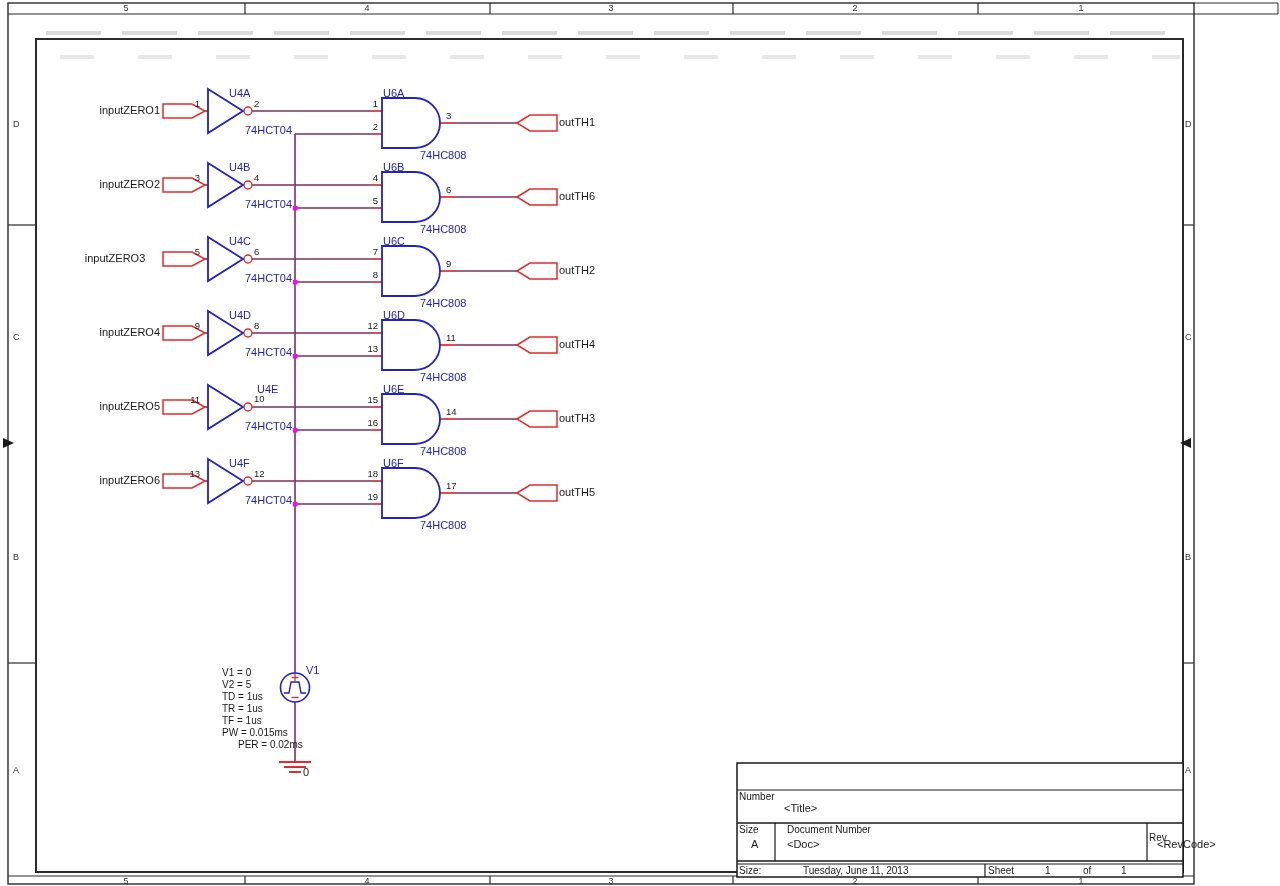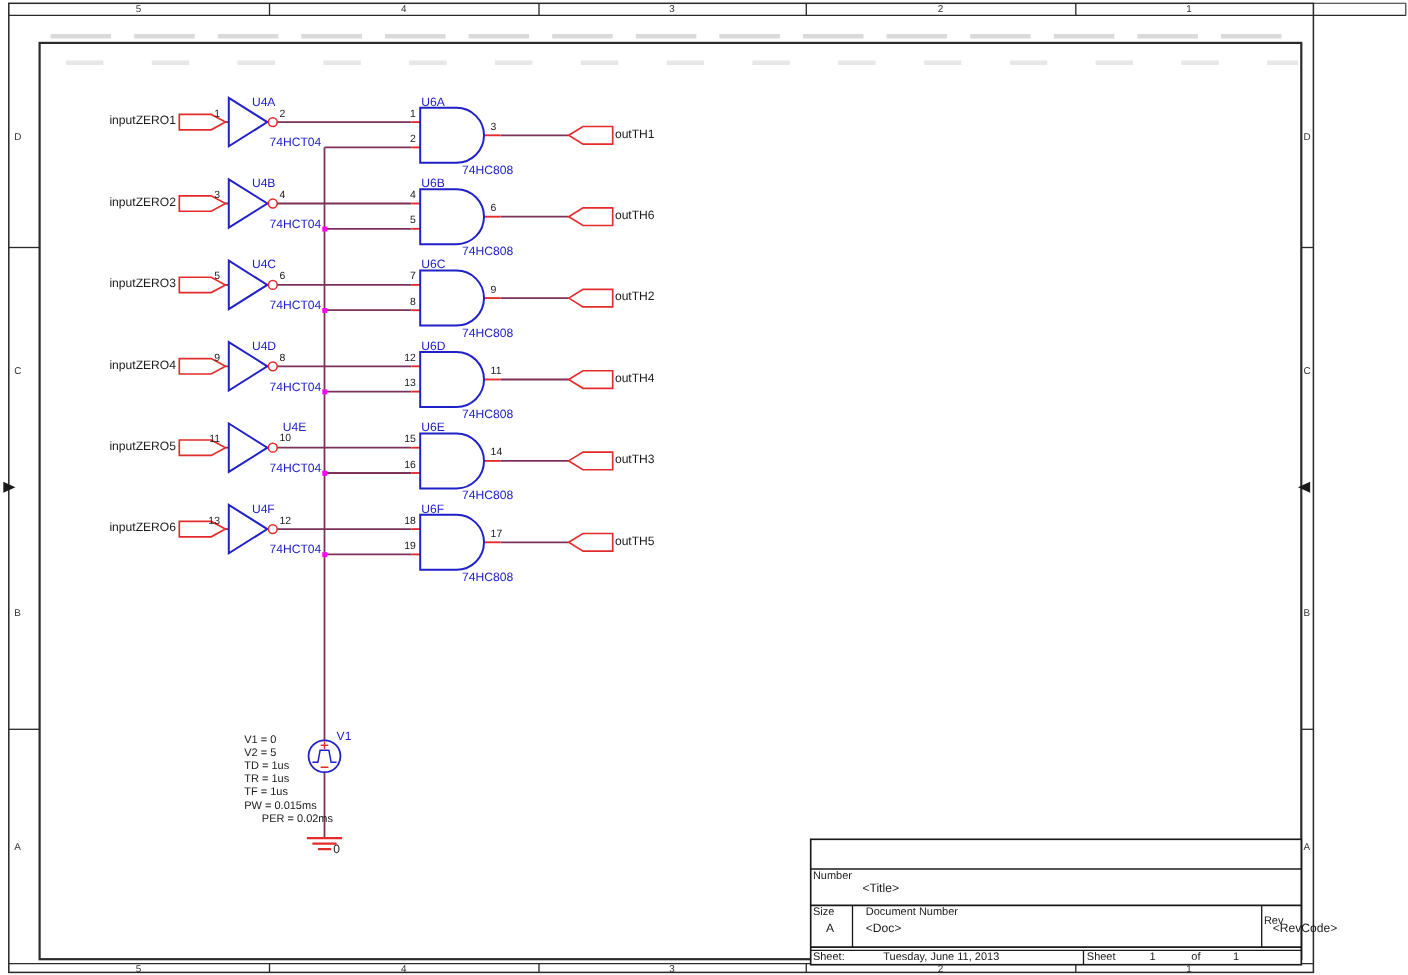--- a/index.html
+++ b/index.html
@@ -211,21 +211,21 @@
 <span class="t pin" style="left:254px;top:173px;">4</span>
 <span class="t s11 blue" style="left:229px;top:161px;">U4B</span>
 <span class="t s11 blue" style="left:245px;top:198px;">74HCT04</span>
 <span class="t pin r" style="left:358px;top:173px;width:20px;">4</span>
 <span class="t pin r" style="left:358px;top:196px;width:20px;">5</span>
 <span class="t s11 blue" style="left:383px;top:161px;">U6B</span>
 <span class="t s11 blue" style="left:420px;top:223px;">74HC808</span>
 <span class="t pin" style="left:446px;top:185px;">6</span>
 <span class="t s11" style="left:559px;top:190px;">outTH6</span>
 
-<span class="t s11 r" style="left:70px;top:252px;width:90px;">inputZERO3</span>
+<span class="t s11 r" style="left:70px;top:252px;width:90px;text-align:center;">inputZERO3</span>
 <span class="t pin r" style="left:176px;top:247px;width:24px;">5</span>
 <span class="t pin" style="left:254px;top:247px;">6</span>
 <span class="t s11 blue" style="left:229px;top:235px;">U4C</span>
 <span class="t s11 blue" style="left:245px;top:272px;">74HCT04</span>
 <span class="t pin r" style="left:358px;top:247px;width:20px;">7</span>
 <span class="t pin r" style="left:358px;top:270px;width:20px;">8</span>
 <span class="t s11 blue" style="left:383px;top:235px;">U6C</span>
 <span class="t s11 blue" style="left:420px;top:297px;">74HC808</span>
 <span class="t pin" style="left:446px;top:259px;">9</span>
 <span class="t s11" style="left:559px;top:264px;">outTH2</span>
@@ -277,20 +277,20 @@
 <span class="t s11" style="left:303px;top:766px;">0</span>
 
 <span class="t" style="left:739px;top:791px;">Number</span>
 <span class="t s11" style="left:784px;top:802px;">&lt;Title&gt;</span>
 <span class="t" style="left:739px;top:824px;">Size</span>
 <span class="t s11" style="left:751px;top:838px;">A</span>
 <span class="t" style="left:787px;top:824px;">Document Number</span>
 <span class="t s11" style="left:787px;top:838px;">&lt;Doc&gt;</span>
 <span class="t" style="left:1149px;top:832px;">Rev</span>
 <span class="t s11" style="left:1157px;top:838px;">&lt;RevCode&gt;</span>
-<span class="t" style="left:739px;top:865px;">Sheet:</span>
+<span class="t" style="left:739px;top:865px;">Size:</span>
 <span class="t" style="left:803px;top:865px;">Tuesday, June 11, 2013</span>
 <span class="t" style="left:988px;top:865px;">Sheet</span>
 <span class="t" style="left:1045px;top:865px;">1</span>
 <span class="t" style="left:1083px;top:865px;">of</span>
 <span class="t" style="left:1121px;top:865px;">1</span>
 
 </div>
 
 </body></html>

